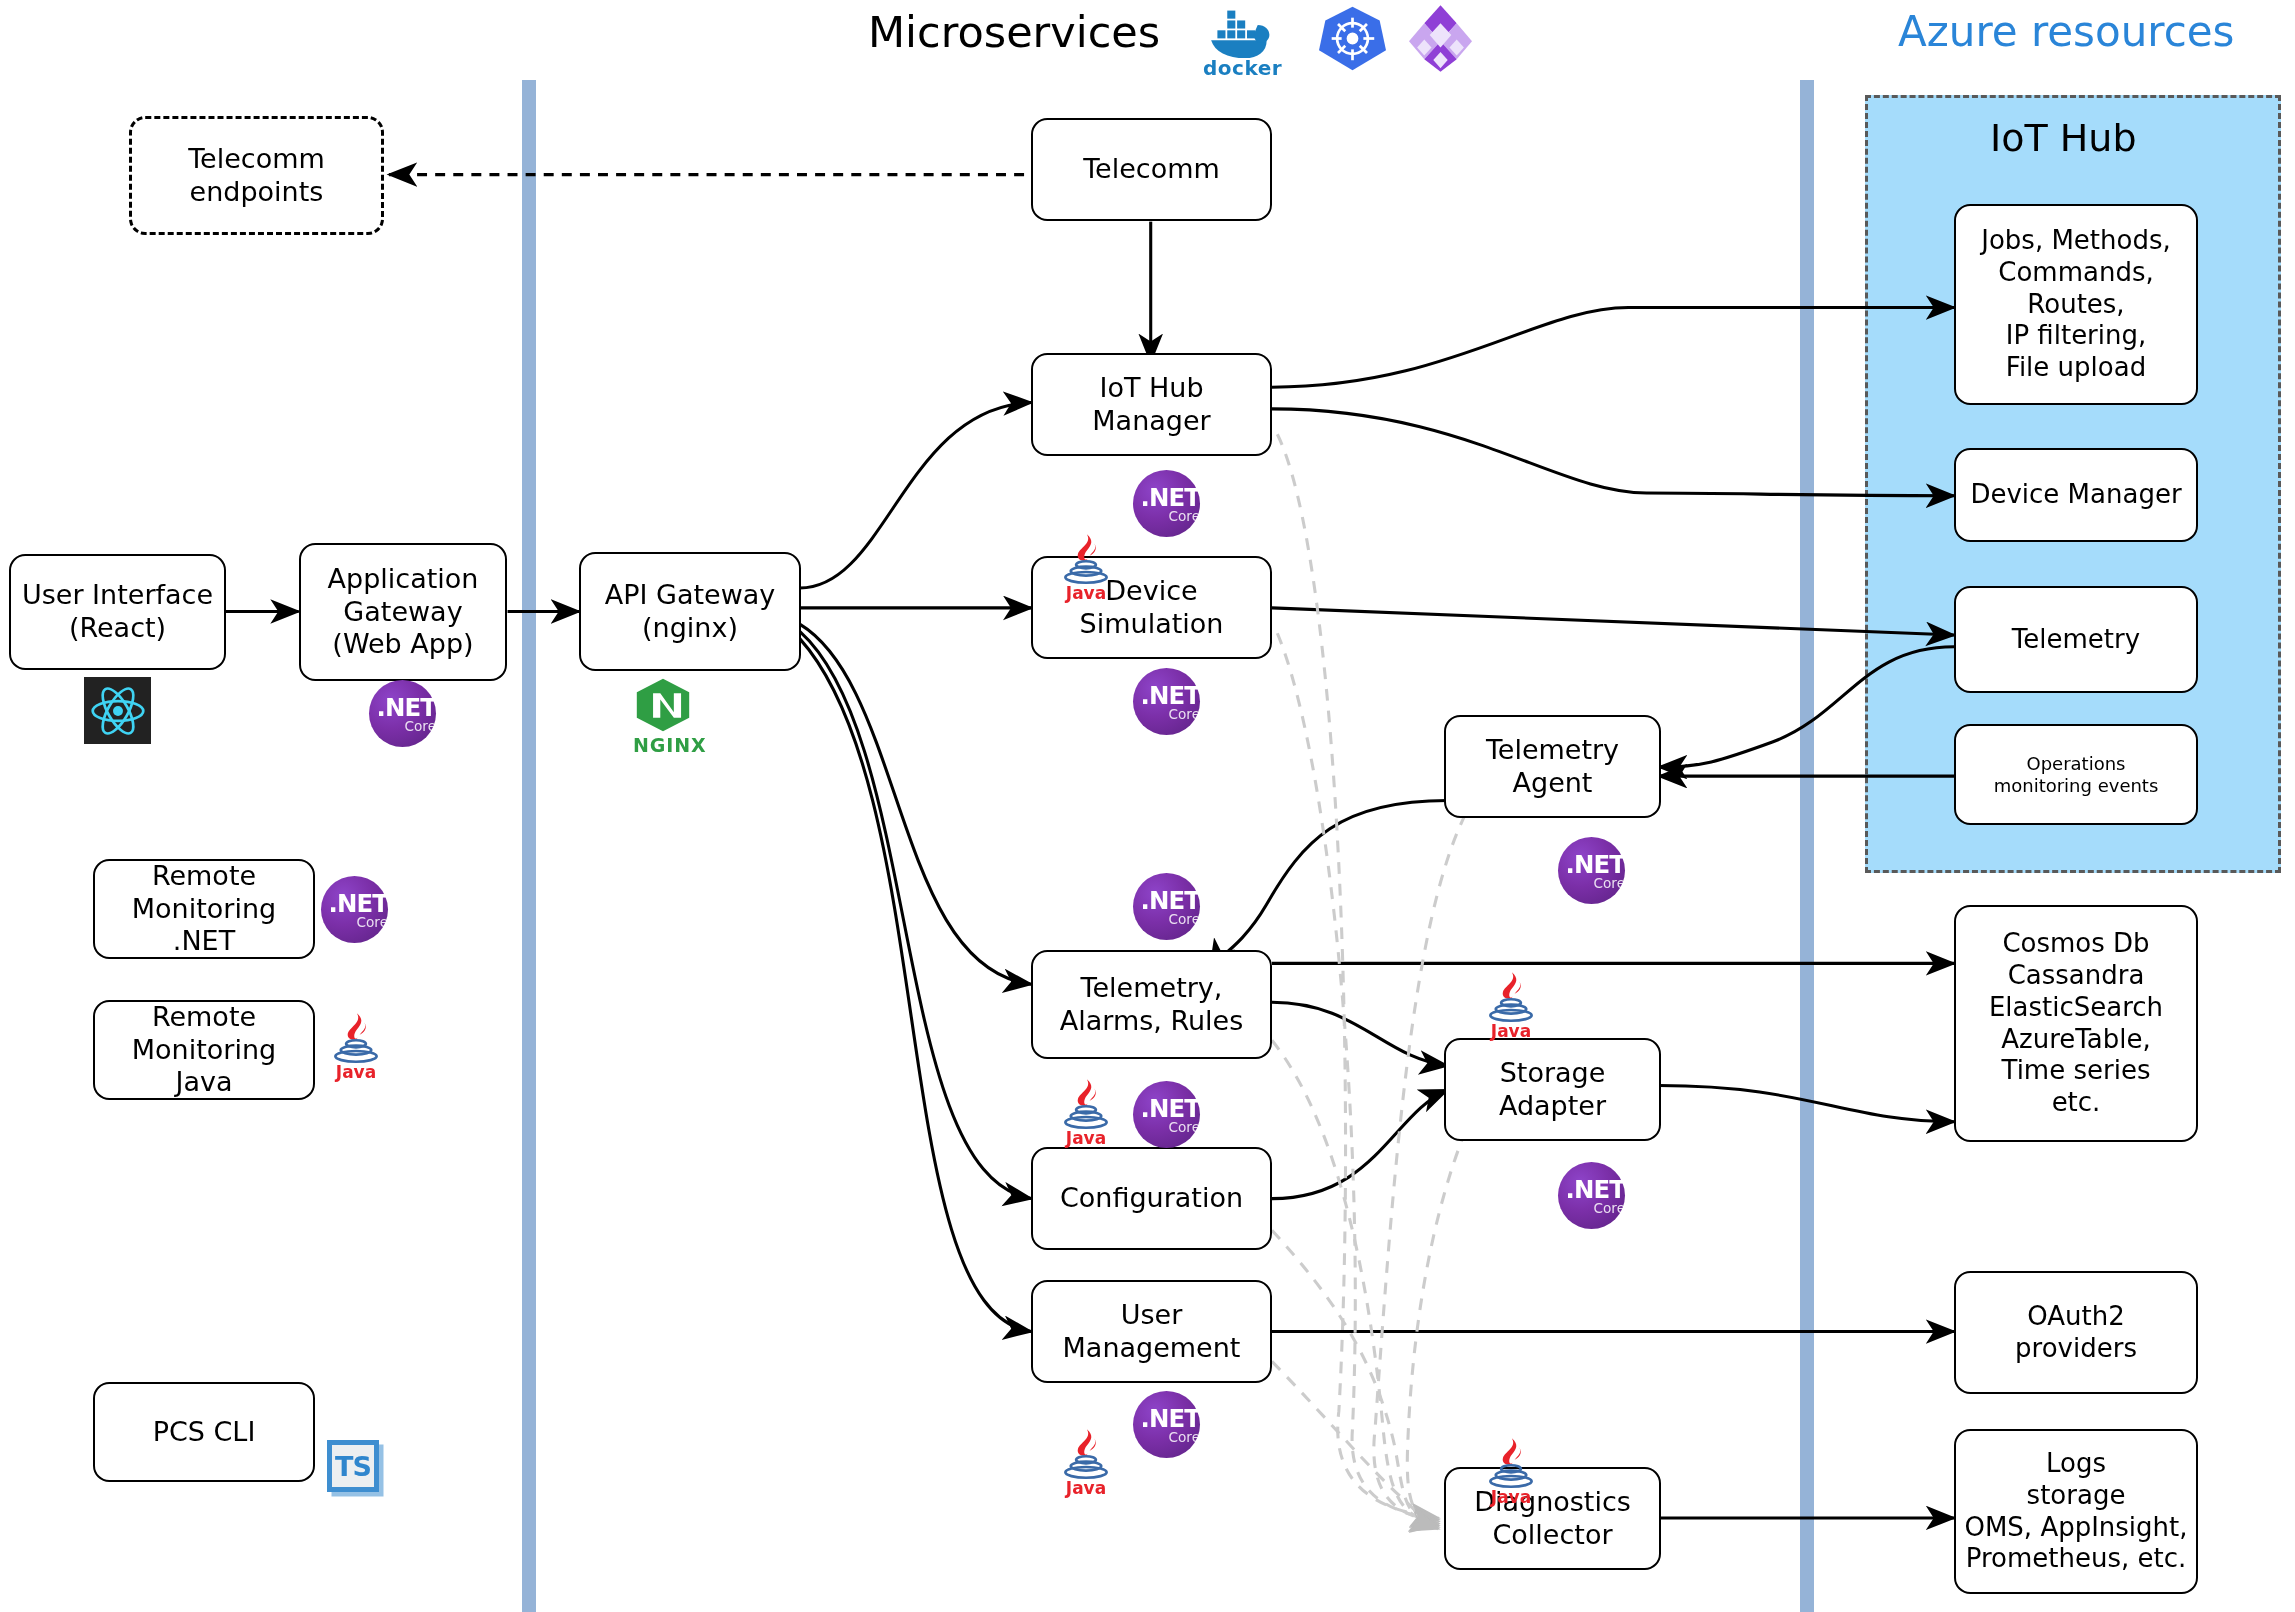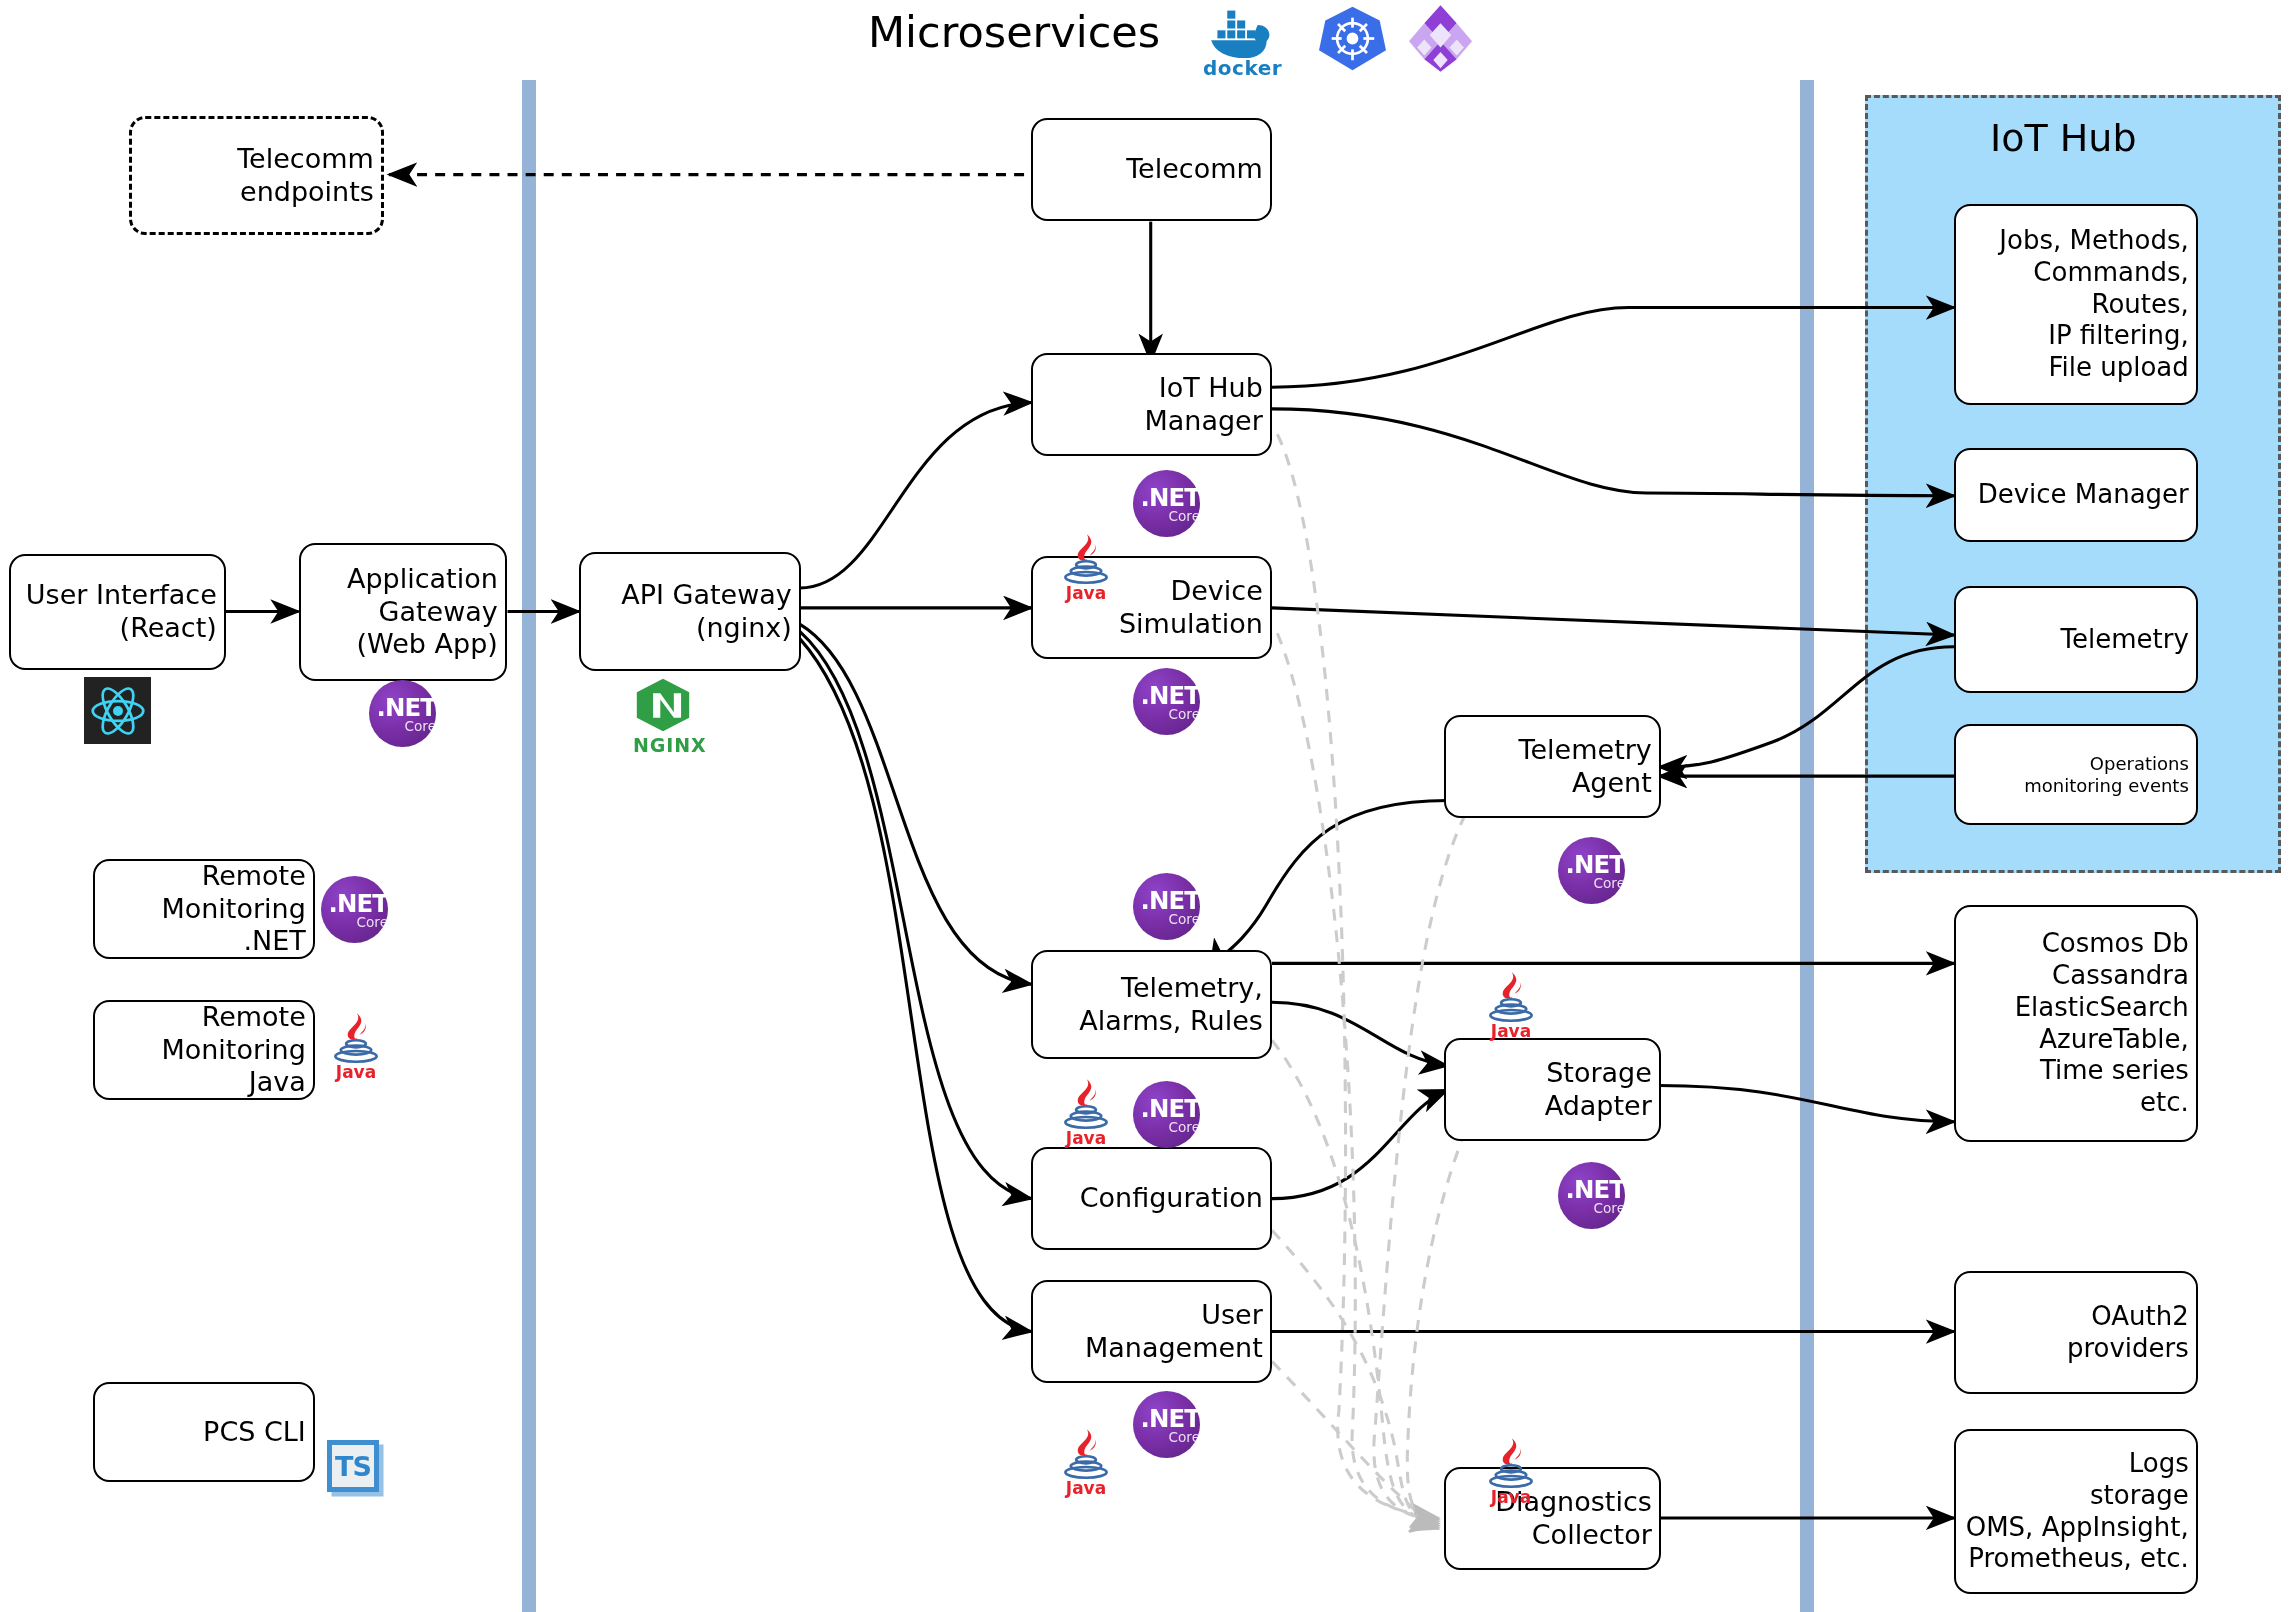--- a/index.html
+++ b/index.html
@@ -10,21 +10,21 @@
   
   .node{
     position:absolute;
     box-sizing:border-box;
     background:#ffffff;
     border:2.7px solid #000000;
     border-radius:16.3px;
     display:flex;
     align-items:center;
     justify-content:center;
-    text-align:right;
+    text-align:center;
     line-height:1.22;
     font-size:27px;
     color:#000;
     padding:3.6px 7.2px;
     z-index:6;
   }
   .node.dashed{border-style:dashed;border-width:3.6px;}
   .node .lbl{white-space:pre-line;display:block;width:100%;}
 
   
@@ -151,20 +151,21 @@
       <path d="M1412,700 C 1470,840 1510,1250 1495,1580 C 1490,1648 1530,1672 1590,1680"></path>
       <path d="M1620,900 C 1560,1020 1540,1300 1520,1580 C 1512,1650 1540,1676 1590,1682"></path>
       <path d="M1406,1150 C 1470,1230 1510,1380 1528,1570 C 1535,1648 1545,1678 1590,1684"></path>
       <path d="M1406,1360 C 1470,1430 1520,1500 1542,1600 C 1552,1655 1552,1680 1590,1686"></path>
       <path d="M1406,1505 C 1460,1560 1510,1620 1552,1658 C 1570,1674 1575,1684 1590,1688"></path>
       <path d="M1620,1250 C 1580,1350 1560,1480 1556,1600 C 1554,1655 1560,1680 1590,1690"></path>
     </g>
   </svg>
 
   <div class="heading" style="left:868px;top:7.2px;">Microservices</div>
+  <div class="heading azure" style="left:1898px;top:7.2px;">Azure resources</div>
   <div class="heading iothub" style="left:1990px;top:116px;">IoT Hub</div>
 
   <div class="badge dockerwrap" style="left:1203px;top:7.2px;">
     <svg width="71" height="52" viewBox="0 0 78 58" aria-hidden="true">
       <g fill="#1a7fc1">
         <rect x="22" y="4" width="9" height="9"></rect>
           <rect x="22" y="15" width="9" height="9"></rect>
         <rect x="33" y="15" width="9" height="9"></rect>
           <rect x="11" y="26" width="9" height="9"></rect>
         <rect x="22" y="26" width="9" height="9"></rect>

